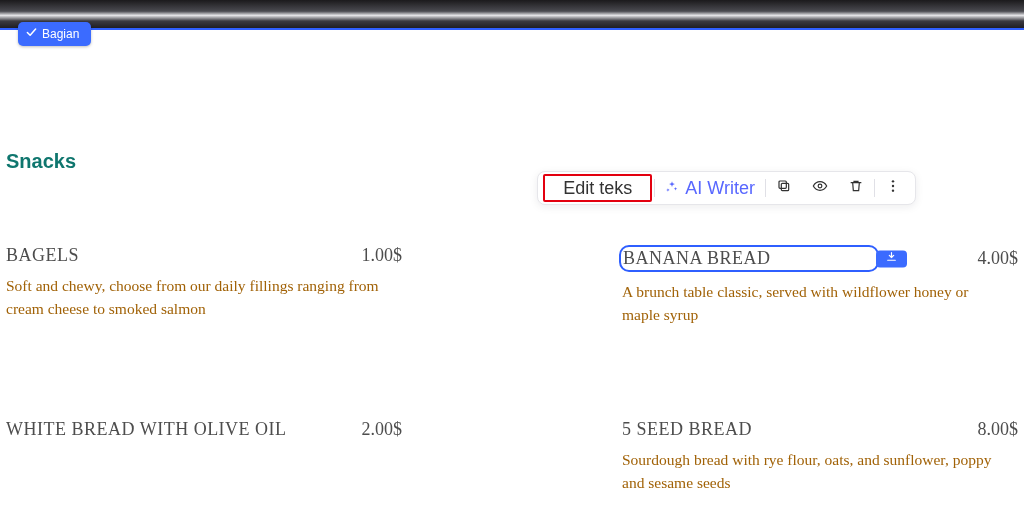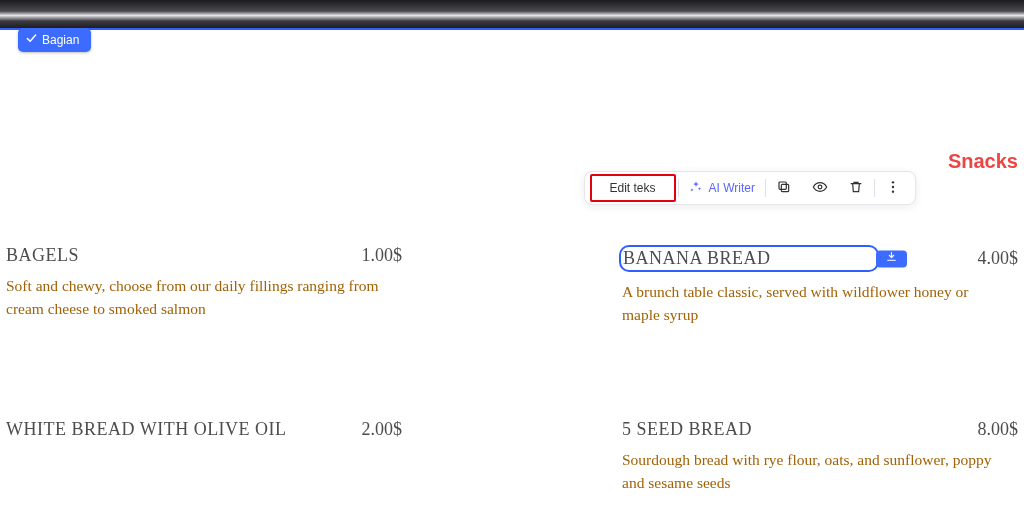--- a/index.html
+++ b/index.html
@@ -5,42 +5,41 @@
   * { box-sizing: border-box; margin: 0; padding: 0; }
   html, body { width: 1024px; height: 523px; font-family: Arial, Helvetica, sans-serif; background: #fff; overflow: hidden; }
   .hero {
     position: relative;
     height: 30px;
     background: linear-gradient(180deg, #1b1a1c 0%, #4a4a50 40%, #e5e5e8 55%, #3b3a41 75%, #1f1e24 100%);
     border-bottom: 2px solid #2f5fff;
   }
   .section-badge {
     position: absolute;
-    top: 28px;
+    top: 22px;
     left: 18px;
     height: 24px;
     padding: 0 12px 0 8px;
     background: #3b6bff;
     color: #fff;
     font-size: 12px;
     font-weight: 500;
     border-radius: 5px;
     display: inline-flex;
     align-items: center;
     gap: 5px;
     box-shadow: 0 1px 3px rgba(0,0,0,0.25);
   }
   .section-badge svg { width: 11px; height: 11px; }
   .content { padding: 120px 6px 0 6px; }
   .section-title {
     font-size: 20px;
     font-weight: 700;
-    color: #ef4444;
+    color: #0f766e;
     margin-bottom: 72px;
-    text-align: right;
   }
   .grid {
     display: grid;
     grid-template-columns: 1fr 1fr;
     column-gap: 220px;
     row-gap: 92px;
     margin-top: 9px;
   }
   .item { display: flex; flex-direction: column; }
   .item-head {
@@ -104,21 +103,21 @@
     height: 34px;
     padding: 0 4px;
     box-shadow: 0 2px 8px rgba(20,20,40,0.08);
   }
   .tb-btn {
     display: inline-flex;
     align-items: center;
     justify-content: center;
     padding: 0 10px;
     height: 100%;
-    font-size: 12px;
+    font-size: 18px;
     color: #333;
     cursor: pointer;
     gap: 6px;
   }
   .tb-sep { width: 1px; height: 18px; background: #e0e0e6; }
   .ai-writer { color: #5867ff; font-weight: 500; }
   .ai-writer svg { width: 14px; height: 14px; fill: #5867ff; }
   .tb-icon svg { width: 16px; height: 16px; stroke: #333; fill: none; stroke-width: 1.8; }
   .tb-icon.trash svg { stroke: #333; }
   .tb-icon.dots svg { fill: #333; stroke: none; }

